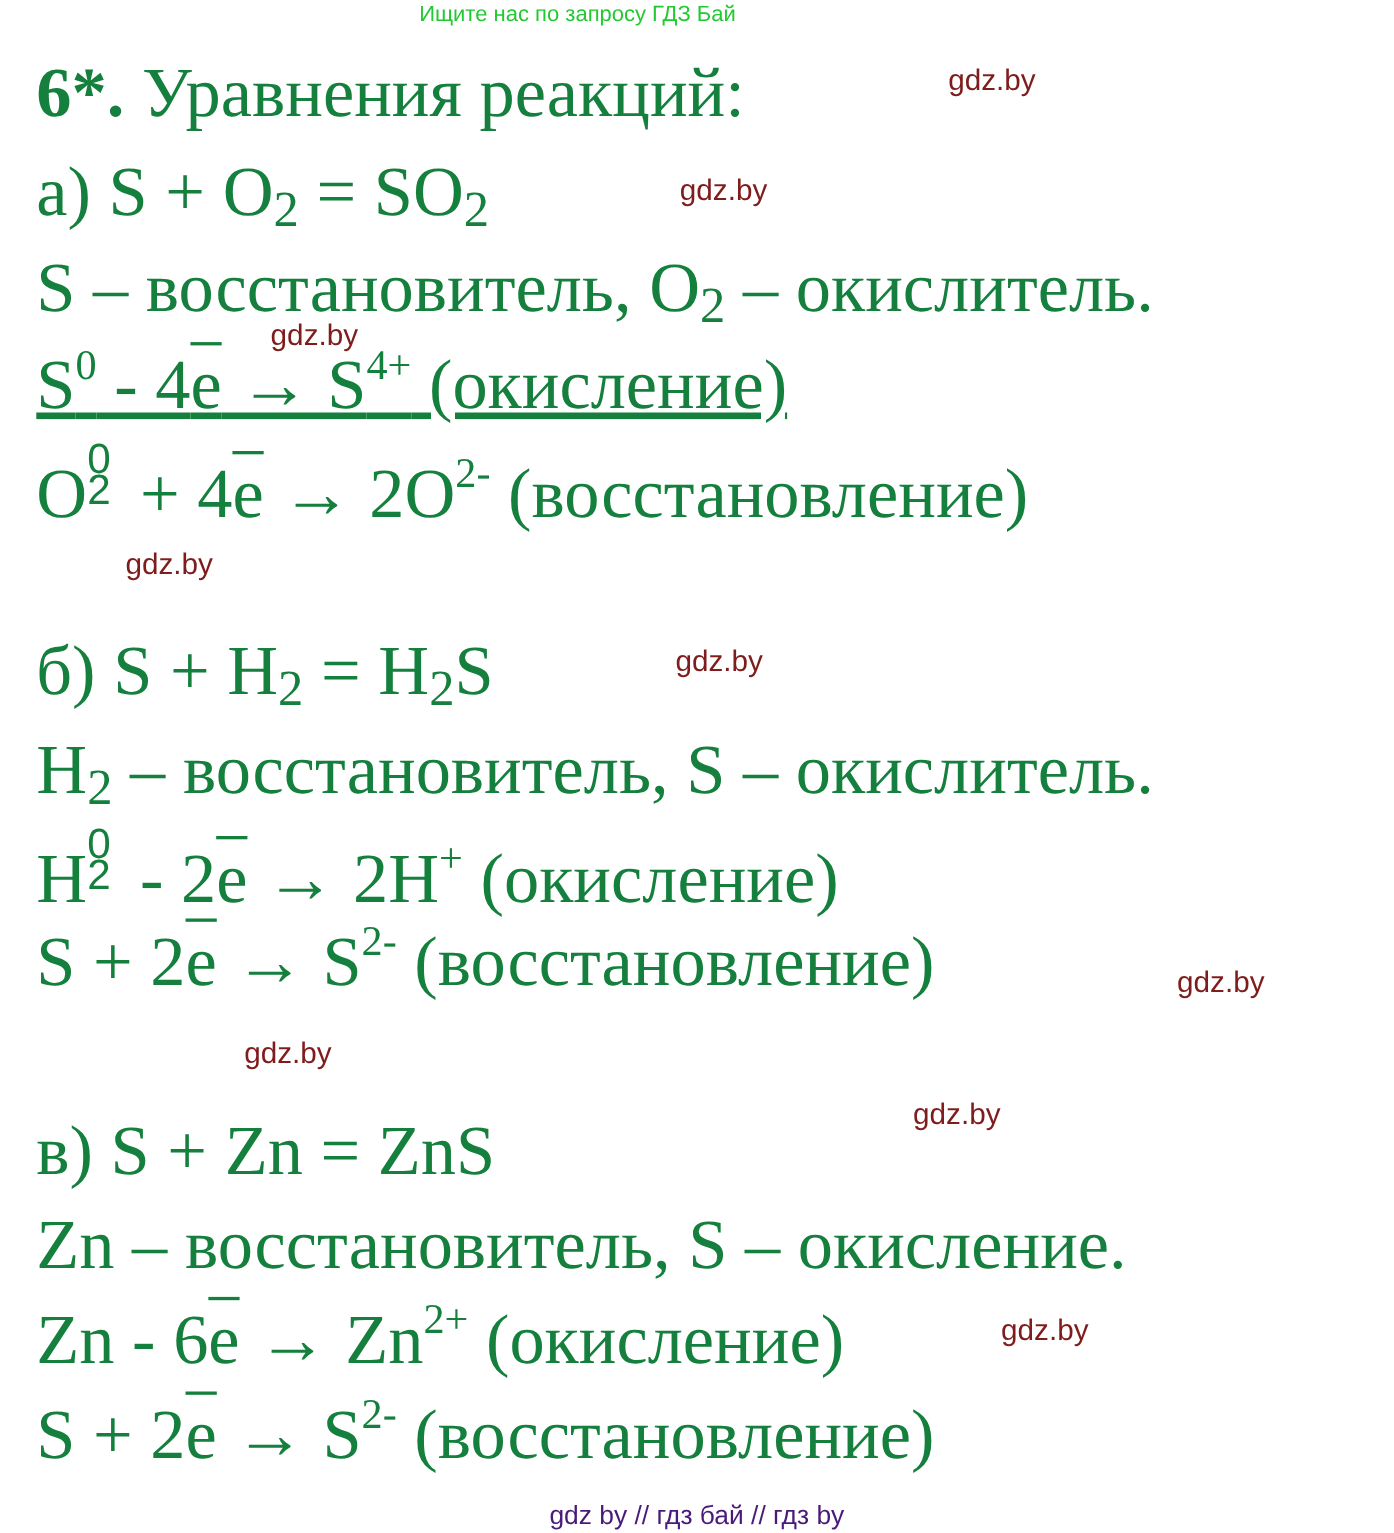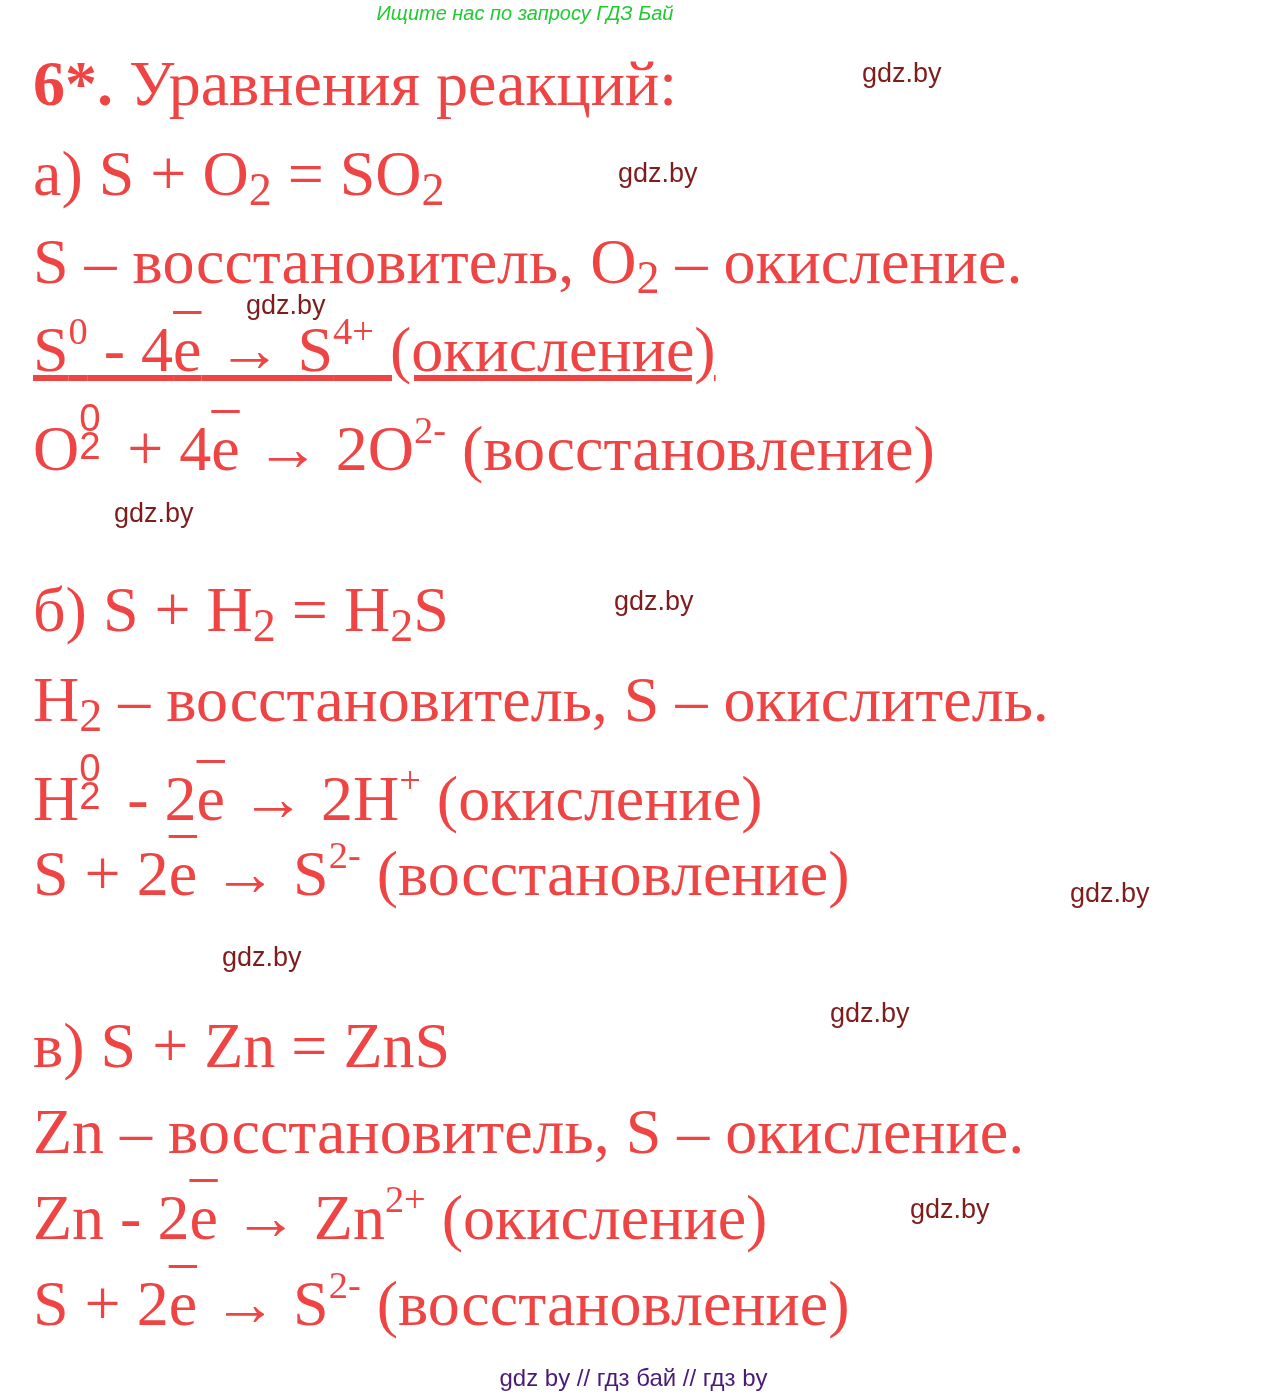--- a/index.html
+++ b/index.html
@@ -1,59 +1,59 @@
 <!DOCTYPE html>
 <html><head>
 <meta charset="utf-8">
 <style>
   html, body { margin: 0; padding: 0; background: #ffffff; }
   body { width: 1267px; height: 1394px; position: relative; overflow: hidden; }
   .top-link { position: absolute; top: 2px; left: 0; width: 1050px; text-align: center;
-    font-family: "Liberation Sans", sans-serif; font-size: 20px; color: #22c932; font-style: italic; }
+    font-family: "Liberation Sans", sans-serif; font-size: 20px; color: #22c932; }
   .line { position: absolute; left: 33px; font-family: "Liberation Serif", serif;
-    font-size: 64px; color: #ef4444; white-space: nowrap; line-height: 1; }
+    font-size: 64px; color: #15803d; white-space: nowrap; line-height: 1; }
   .title-num { font-weight: bold; }
   sub.s { font-size: 0.72em; vertical-align: -0.22em; line-height: 0; }
   sup.p { font-size: 0.6em; vertical-align: 0.7em; line-height: 0; }
   .stack { display: inline-block; position: relative; width: 0.5em; height: 1em; vertical-align: baseline; }
   .stack .u { position: absolute; left: 0; top: -0.18em; font-family: "Liberation Sans", sans-serif; font-size: 0.6em; }
   .stack .d { position: absolute; left: 0; top: 0.55em; font-family: "Liberation Sans", sans-serif; font-size: 0.6em; }
   .ebar { text-decoration: overline; text-decoration-thickness: 3px; }
   .wm { position: absolute; font-family: "Liberation Sans", sans-serif; font-size: 27px; color: #7f1d1d; }
   .footer { position: absolute; top: 1364px; left: 0; width: 1267px; text-align: center;
     font-family: "Liberation Sans", sans-serif; font-size: 24px; color: #4a1a7a; }
 </style>
 </head>
 <body>
 
 <div class="top-link">Ищите нас по запросу ГДЗ Бай</div>
 
 <div class="line" style="top:52px;"><span class="title-num">6*.</span><span> Уравнения реакций:</span></div>
 
 <div class="line" style="top:142px;"><span>а) S + O</span><sub class="s">2</sub><span> = SO</span><sub class="s">2</sub></div>
 
-<div class="line" style="top:230px;"><span>S – восстановитель, O</span><sub class="s">2</sub><span> – окисление.</span></div>
+<div class="line" style="top:230px;"><span>S – восстановитель, O</span><sub class="s">2</sub><span> – окислитель.</span></div>
 
 <div class="line" style="top:318px;text-decoration:underline;"><span>S</span><sup class="p">0</sup><span> - 4</span><span class="ebar">e</span><span> → S</span><sup class="p">4+</sup><span> (окисление)</span></div>
 
 <div class="line" style="top:406px;"><span>O</span><span class="stack"><span class="u">0</span><span class="d">2</span></span><span> + 4</span><span class="ebar">e</span><span> → 2O</span><sup class="p">2-</sup><span> (восстановление)</span></div>
 
 <div class="line" style="top:578px;"><span>б) S + H</span><sub class="s">2</sub><span> = H</span><sub class="s">2</sub><span>S</span></div>
 
 <div class="line" style="top:668px;text-align:right;"><span>H</span><sub class="s">2</sub><span> – восстановитель, S – окислитель.</span></div>
 
 <div class="line" style="top:756px;"><span>H</span><span class="stack"><span class="u">0</span><span class="d">2</span></span><span> - 2</span><span class="ebar">e</span><span> → 2H</span><sup class="p">+</sup><span> (окисление)</span></div>
 
 <div class="line" style="top:842px;"><span>S + 2</span><span class="ebar">e</span><span> → S</span><sup class="p">2-</sup><span> (восстановление)</span></div>
 
 <div class="line" style="top:1014px;">в) S + Zn = ZnS</div>
 
 <div class="line" style="top:1100px;">Zn – восстановитель, S – окисление.</div>
 
-<div class="line" style="top:1186px;"><span>Zn - 2</span><span class="ebar">e</span><span> → Zn</span><sup class="p">2+</sup><span> (окисление)</span></div>
+<div class="line" style="top:1186px;"><span>Zn - 6</span><span class="ebar">e</span><span> → Zn</span><sup class="p">2+</sup><span> (окисление)</span></div>
 
 <div class="line" style="top:1272px;"><span>S + 2</span><span class="ebar">e</span><span> → S</span><sup class="p">2-</sup><span> (восстановление)</span></div>
 
 <div class="wm" style="top:58px; left:862px;">gdz.by</div>
 <div class="wm" style="top:158px; left:618px;">gdz.by</div>
 <div class="wm" style="top:290px; left:246px;">gdz.by</div>
 <div class="wm" style="top:498px; left:114px;">gdz.by</div>
 <div class="wm" style="top:586px; left:614px;">gdz.by</div>
 <div class="wm" style="top:878px; left:1070px;">gdz.by</div>
 <div class="wm" style="top:942px; left:222px;">gdz.by</div>

